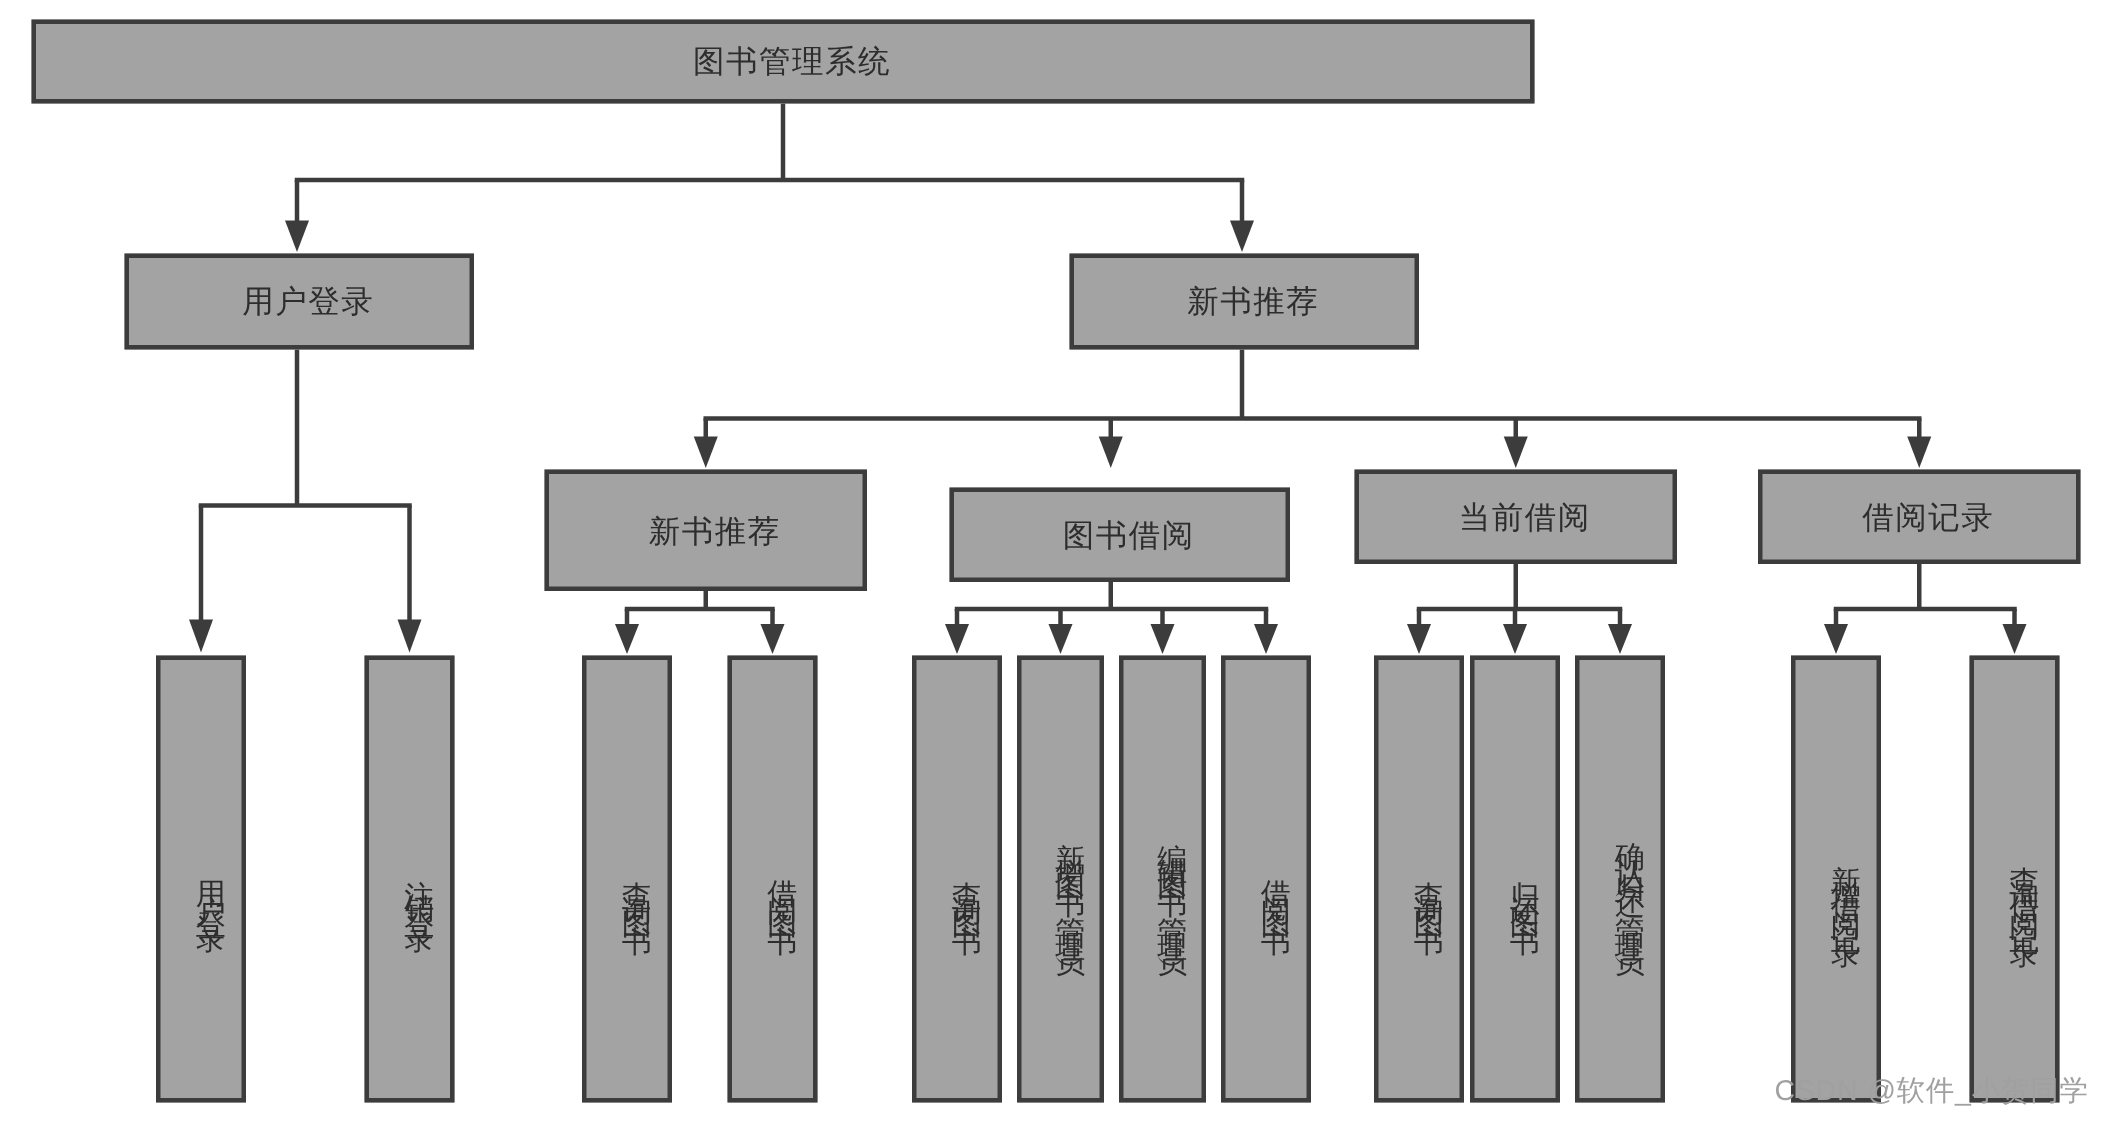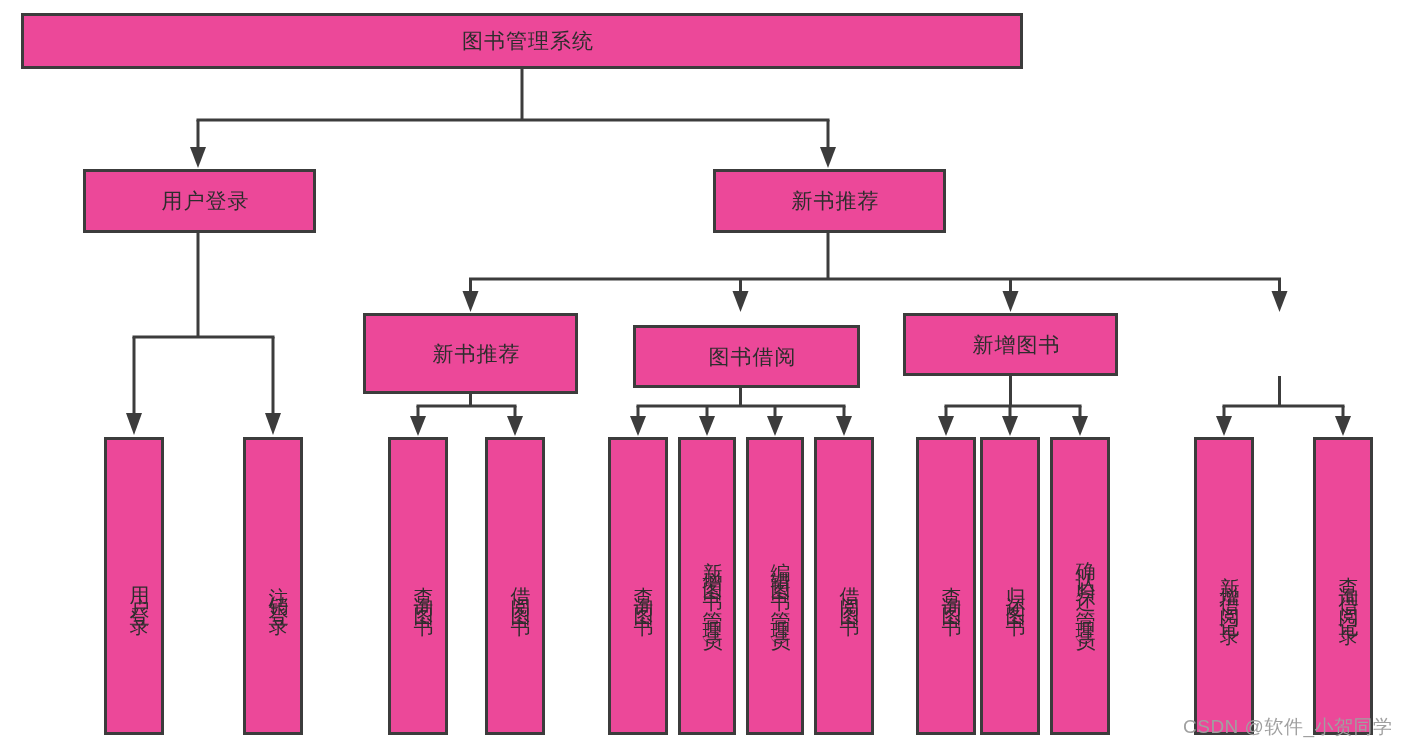--- a/index.html
+++ b/index.html
@@ -25,21 +25,21 @@
   svg.connectors {
     position: absolute;
     left: 0; top: 0;
     width: 1405px; height: 747px;
   }
   svg.connectors line { stroke: var(--line); stroke-width: 3; }
   svg.connectors polygon { fill: var(--line); }
   .node {
     position: absolute;
     border: 3px solid var(--line);
-    background: #ec4899;
+    background: #a3a3a3;
     display: flex;
     align-items: center;
     justify-content: center;
     font-size: 21px;
     letter-spacing: 1px;
     white-space: nowrap;
     padding-left: 12px;
   }
   .leaf { font-size: 20px; }
   .leaf .vtext {
@@ -136,21 +136,22 @@
     </g>
   </svg>
 
   <div class="node" style="left:21px; top:13px; width:1002px; height:56px;">图书管理系统</div>
 
   <div class="node" style="left:83px; top:169px; width:233px; height:64px;">用户登录</div>
   <div class="node" style="left:713px; top:169px; width:233px; height:64px;">新书推荐</div>
 
   <div class="node" style="left:363px; top:313px; width:215px; height:81px;">新书推荐</div>
   <div class="node" style="left:633px; top:325px; width:227px; height:63px;">图书借阅</div>
-  <div class="node" style="left:903px; top:313px; width:215px; height:63px;">新增图书</div>
+  <div class="node" style="left:903px; top:313px; width:215px; height:63px;">当前借阅</div>
+  <div class="node" style="left:1172px; top:313px; width:215px; height:63px;">借阅记录</div>
 
   <div class="node leaf" style="left:104px; top:437px; width:60px; height:298px;">
     <span class="vtext">用户登录</span>
   </div>
   <div class="node leaf" style="left:243px; top:437px; width:60px; height:298px;">
     <span class="vtext">注销登录</span>
   </div>
 
   <div class="node leaf" style="left:388px; top:437px; width:60px; height:298px;">
     <span class="vtext">查询图书</span>

